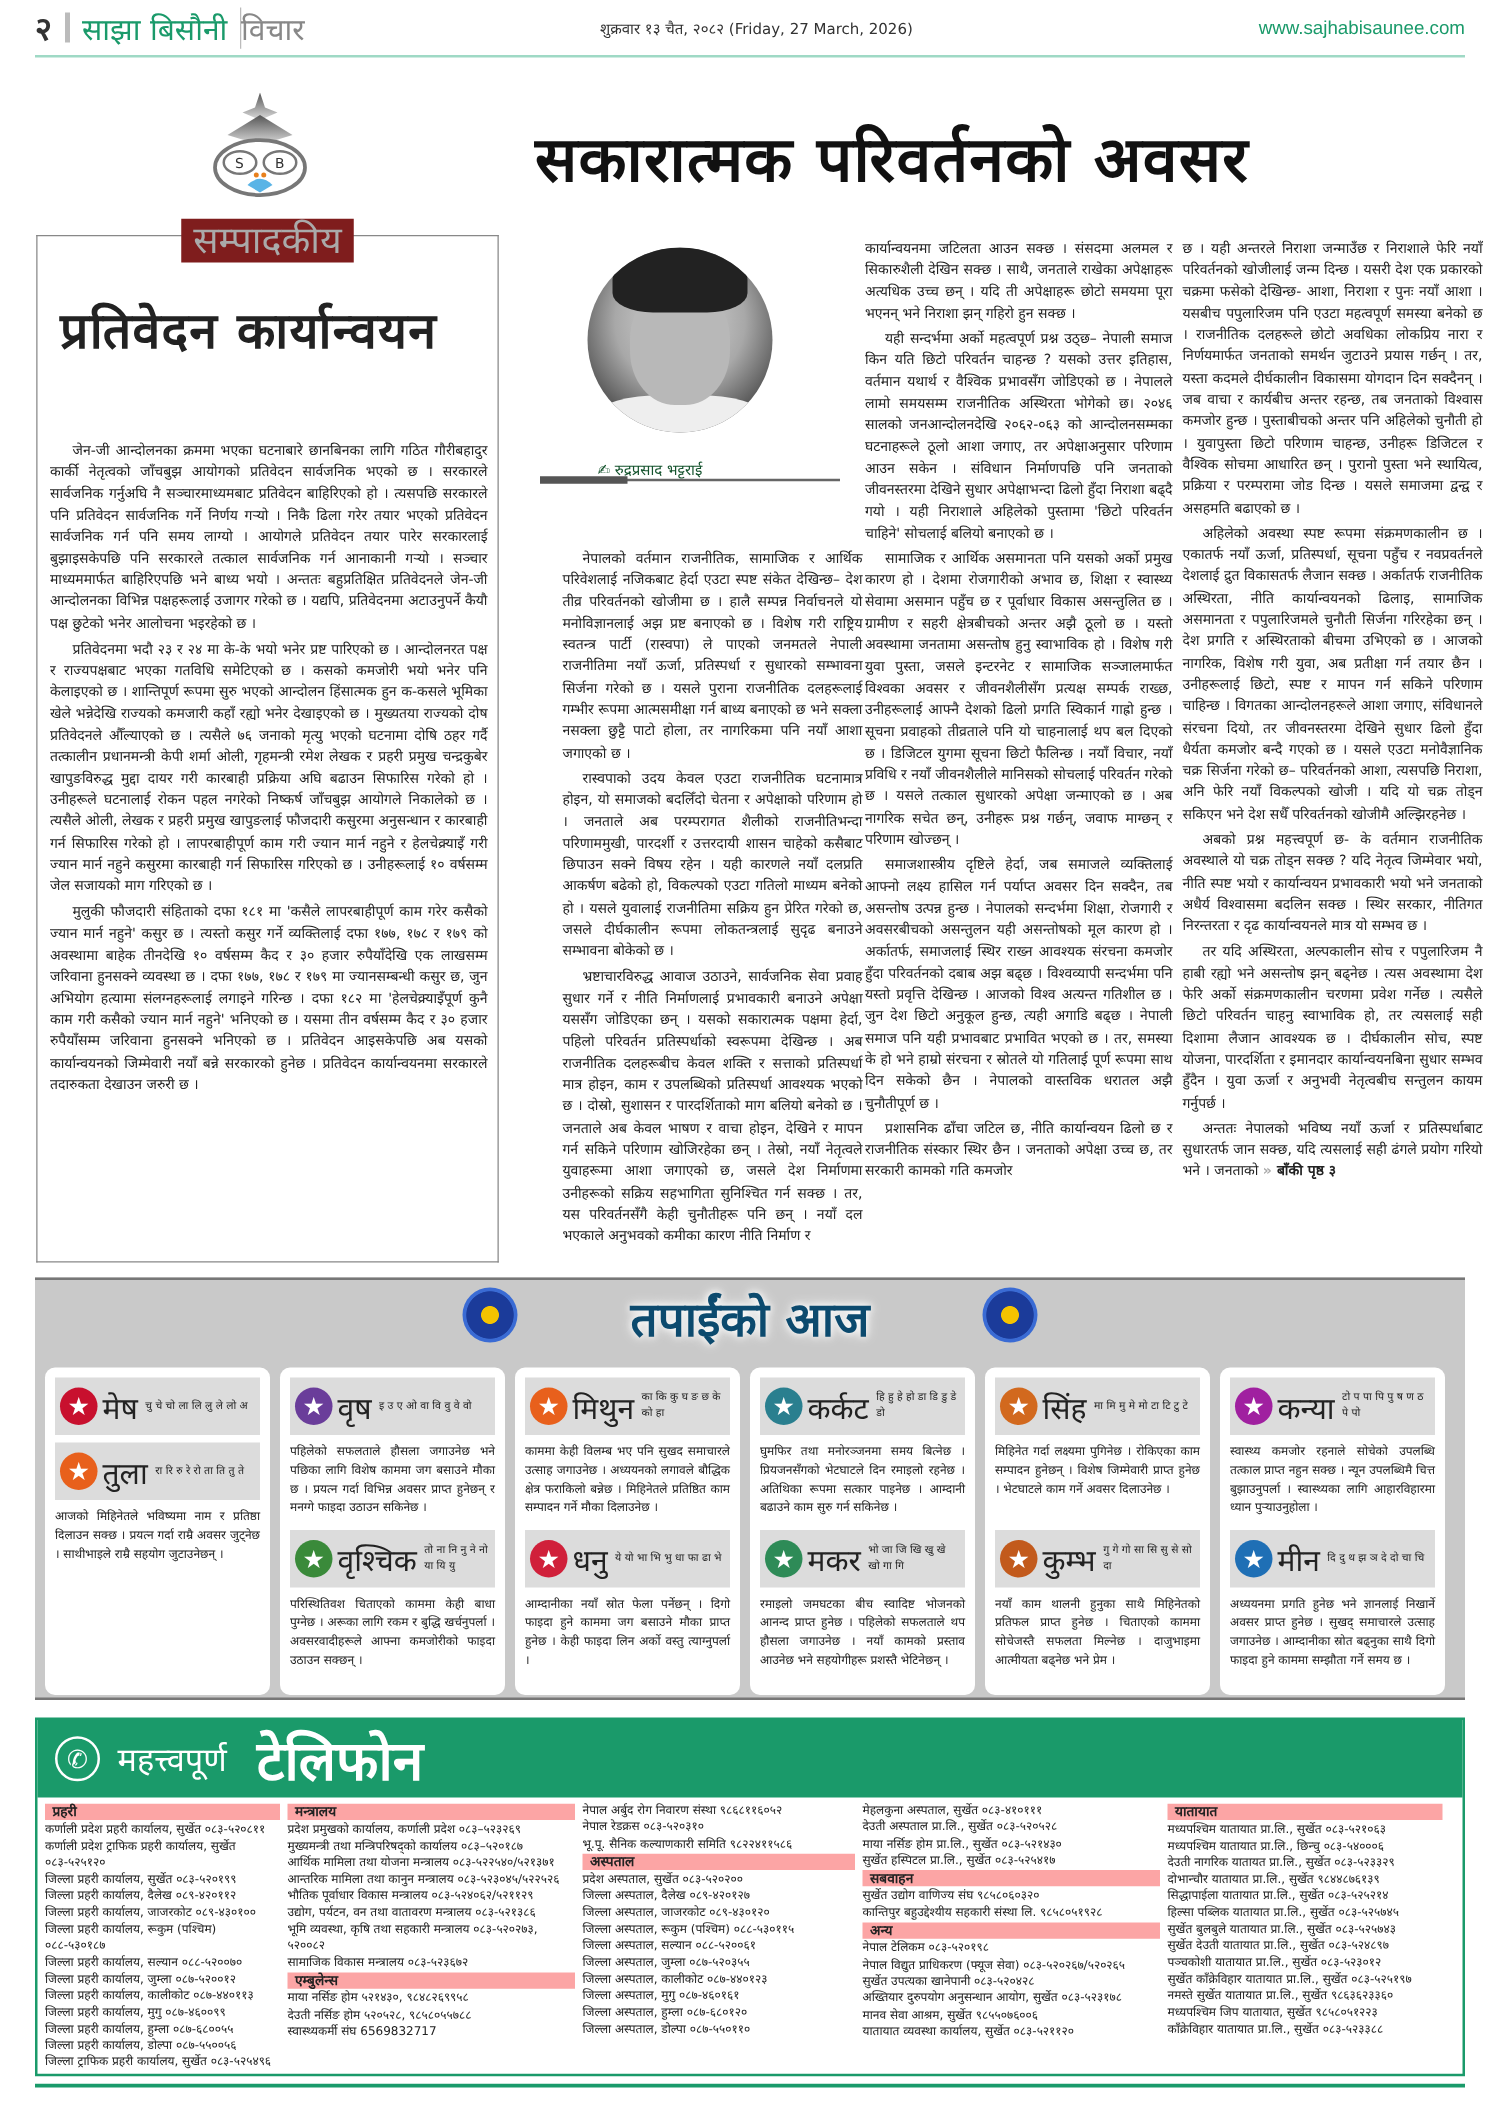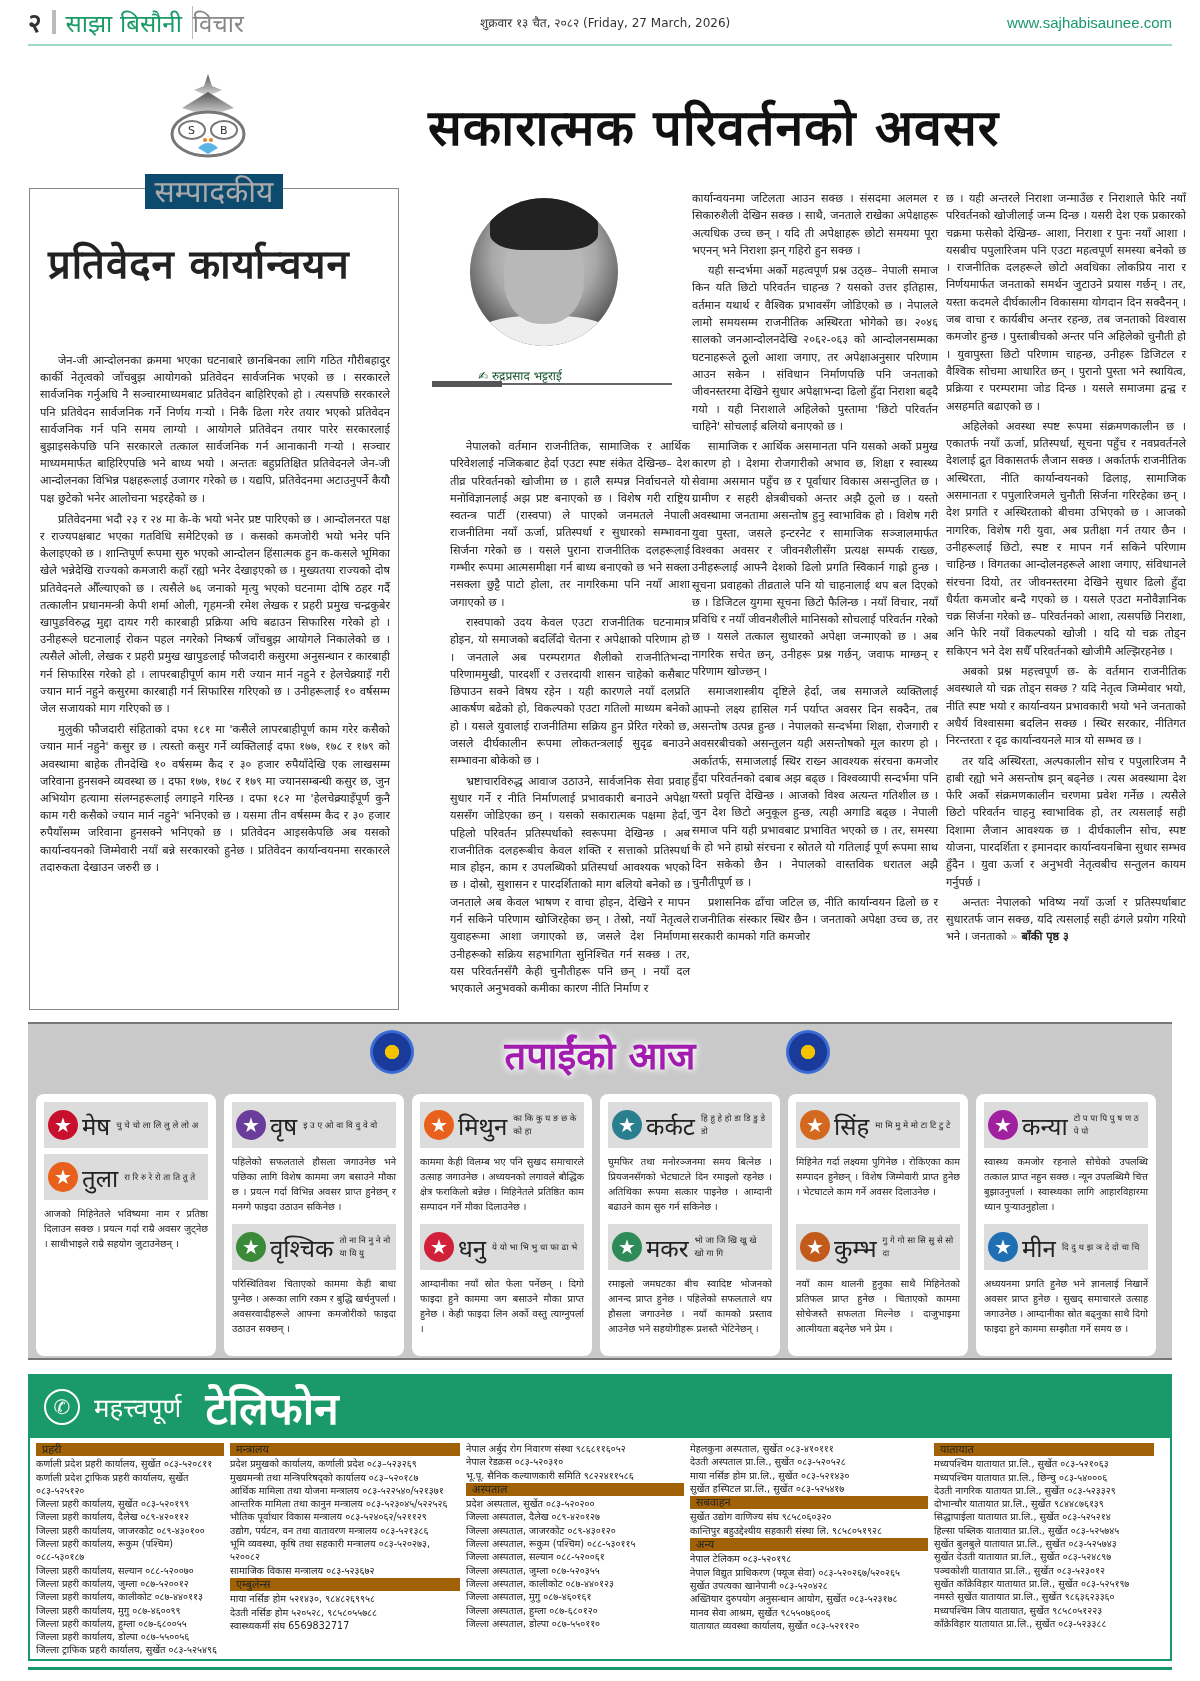--- a/index.html
+++ b/index.html
@@ -7,58 +7,58 @@
 .mh{position:absolute;left:28px;right:28px;top:0;height:46px;border-bottom:2px solid #9fd9c5;display:flex;align-items:center}
 .pgno{font-size:26px;font-weight:bold;color:#333;font-family:"DejaVu Serif",serif}
 .bar{width:4px;height:24px;background:#bbb;margin:0 10px}
 .brand{font-size:24px;color:#1a9a6a}
 .sect{font-size:24px;color:#888;margin-left:10px;border-left:1px solid #bbb}
 .date{position:absolute;left:452px;font-size:12px;color:#333}
 .web{position:absolute;right:0;font-size:15px;color:#1a9a6a;font-family:"Liberation Sans Narrow","Liberation Sans",sans-serif}
 .logo{position:absolute;left:168px;top:74px;width:80px;height:86px}
 .edbox{position:absolute;left:29px;top:188px;width:370px;height:822px;border:1px solid #888;border-top:none}
 .edhead{position:absolute;left:29px;top:182px;width:370px;text-align:center}
-.edhead span{background:#0c4a6e;padding:0 10px;font-size:30px;color:#aaa;font-family:"DejaVu Serif",serif;position:relative;top:-12px}
+.edhead span{background:#7f1d1d;padding:0 10px;font-size:30px;color:#aaa;font-family:"DejaVu Serif",serif;position:relative;top:-12px}
 .edline{position:absolute;left:29px;top:188px;width:370px;border-top:1px solid #888}
 .edtitle{position:absolute;left:48px;top:235px;font-size:40px;color:#222;font-family:"DejaVu Sans",sans-serif;letter-spacing:1px}
 .edbody{position:absolute;left:40px;top:352px;width:350px;font-size:11.2px;line-height:17.2px;text-align:justify;color:#222}
 .edbody p{text-indent:18px;margin-bottom:4px}
 .headline{position:absolute;left:428px;top:92px;font-size:50px;font-weight:bold;color:#111;letter-spacing:1px;font-family:"DejaVu Sans",sans-serif}
 .photo{position:absolute;left:470px;top:198px;width:148px;height:148px;border-radius:50%;background:radial-gradient(circle at 50% 40%,#d9d9d9 0%,#a8a8a8 45%,#555 75%,#333 100%);overflow:hidden}
 .photo .hair{position:absolute;left:20px;top:0;width:108px;height:52px;background:#222;border-radius:50% 50% 30% 30%}
 .photo .face{position:absolute;left:34px;top:30px;width:80px;height:96px;background:#b8b8b8;border-radius:45%}
 .photo .shirt{position:absolute;left:8px;top:118px;width:132px;height:40px;background:#eee;border-radius:40% 40% 0 0}
 .byline{position:absolute;left:478px;top:367px;font-size:12px;color:#14532d}
 .byrule{position:absolute;left:432px;top:383px;width:240px;height:2px;background:#666}
 .byrule::before{content:"";position:absolute;left:0;top:-2px;width:70px;height:6px;background:#555}
 .col{position:absolute;font-size:11.2px;line-height:17.3px;text-align:justify;color:#222}
 .col p{text-indent:16px;margin-bottom:3px}
 .c1{left:450px;top:438px;width:240px}
 .c2{left:692px;top:190px;width:246px}
 .c3{left:946px;top:190px;width:240px}
 .cont{font-weight:bold;color:#222}
 .cont i{color:#aaa;font-style:normal;margin-right:4px}
 .horo{position:absolute;left:28px;top:1022px;width:1144px;height:338px;background:#c9c9c9;border-top:2px solid #777;border-bottom:2px solid #777}
-.horo-title{position:absolute;left:0;right:0;top:4px;text-align:center;font-size:38px;font-weight:bold;color:#a21caf;text-shadow:0 0 6px #fff,0 0 10px #fff}
+.horo-title{position:absolute;left:0;right:0;top:4px;text-align:center;font-size:38px;font-weight:bold;color:#0c4a6e;text-shadow:0 0 6px #fff,0 0 10px #fff}
 .wheel{position:absolute;top:6px;width:44px;height:44px;border-radius:50%;background:radial-gradient(circle,#f5c300 0 22%,#1b3b9a 24% 60%,#3a6bd4 62% 78%,#0e2a74 80%)}
 .cards{position:absolute;left:8px;top:70px;display:grid;grid-template-columns:repeat(6,180px);gap:8px}
 .card{width:180px;height:262px;background:#fff;border-radius:8px;padding:8px 8px}
 .sign{background:#dcdcdc;height:46px;display:flex;align-items:center;padding:0 4px;margin-bottom:6px}
 .sign .ic{width:30px;height:30px;border-radius:50%;flex:none;margin-right:4px;font-size:20px;line-height:30px;text-align:center;color:#fff}
 .sign .nm{font-size:24px;color:#222;flex:none}
 .sign .sy{font-size:8.5px;line-height:13px;margin-left:6px;color:#222}
 .card .tx{font-size:9.6px;line-height:15px;text-align:justify;color:#222;margin-bottom:10px;height:60px}
 .tel{position:absolute;left:28px;top:1374px;width:1144px;height:287px;border:2px solid #1a9a6a}
 .tel-head{height:62px;background:#1a9a6a;display:flex;align-items:center;padding-left:14px;color:#fff}
 .tel-head .ph{width:36px;height:36px;border:2px solid #fff;border-radius:50%;text-align:center;line-height:32px;font-size:20px;margin-right:14px}
 .tel-head .t1{font-size:26px;margin-right:24px}
 .tel-head .t2{font-size:44px;font-weight:bold}
 .tel-cols{display:flex;padding:4px 6px 0}
 .tc{font-size:9.6px;line-height:13.3px;color:#222;padding-right:6px}
-.cat{background:#a16207;font-weight:normal;font-size:11px;padding:0 6px;margin:1px 0}
+.cat{background:#fca5a5;font-weight:bold;font-size:11px;padding:0 6px;margin:1px 0}
 .bottom-rule{position:absolute;left:28px;right:28px;top:1667px;height:3px;background:#1a9a6a}
 </style>
 </head>
 <body>
 
 <header class="mh">
   <span class="pgno">२</span>
   <span class="bar"></span>
   <span class="brand">साझा बिसौनी</span>
   <span class="sect">विचार</span>

